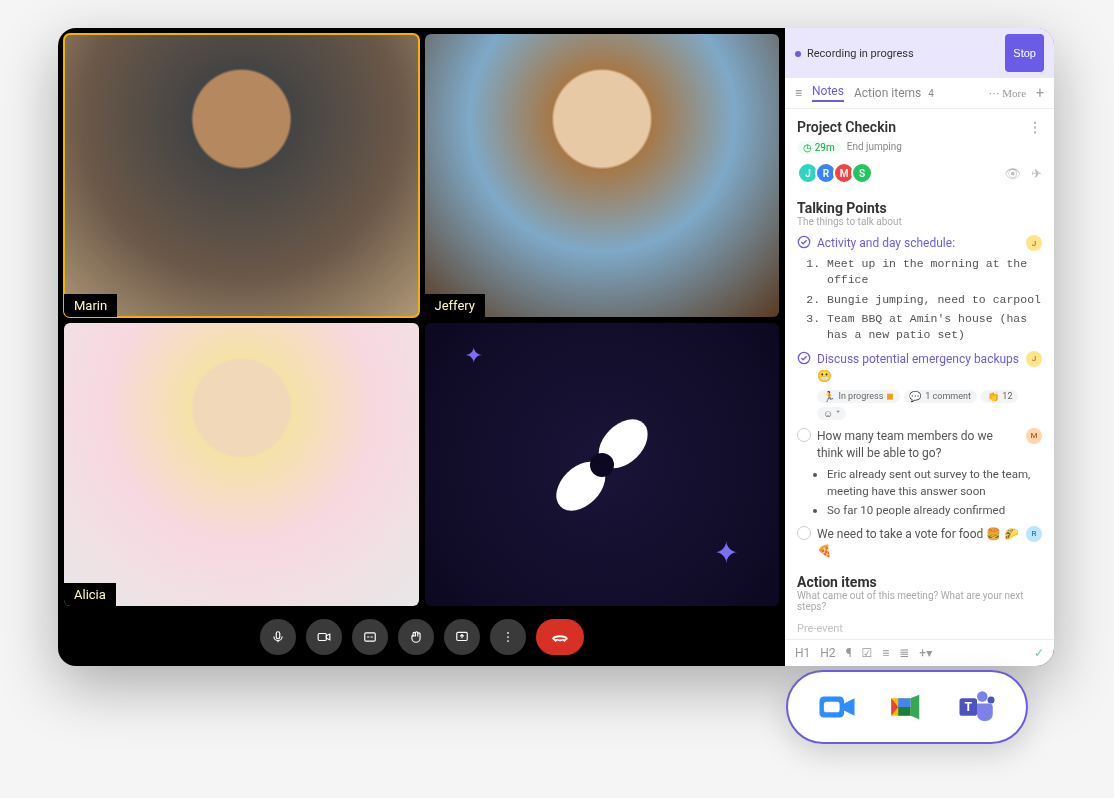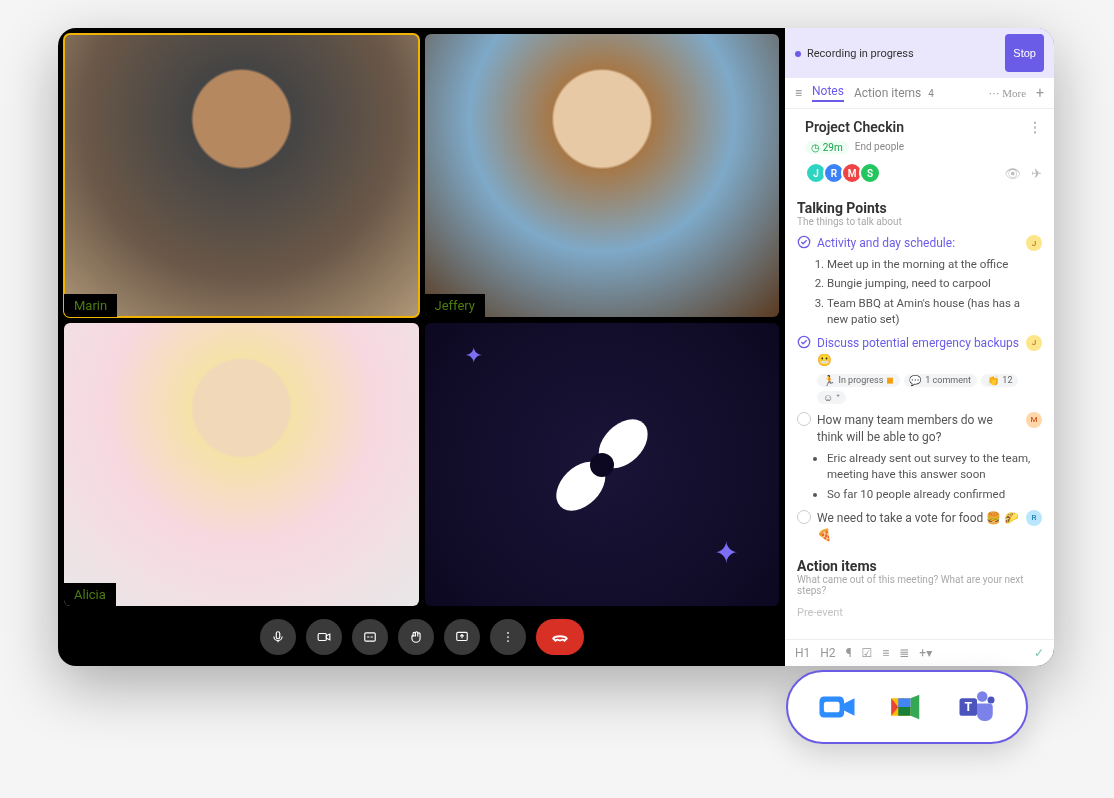--- a/index.html
+++ b/index.html
@@ -4,21 +4,21 @@
 <style>
 * { box-sizing: border-box; margin: 0; padding: 0; }
 body { font-family: -apple-system, BlinkMacSystemFont, 'Segoe UI', Roboto, sans-serif; background: #f5f5f5; width: 1114px; height: 798px; position: relative; }
 
 .app-window { position: absolute; left: 58px; top: 28px; width: 996px; height: 638px; background: #000; border-radius: 18px; overflow: hidden; box-shadow: 0 20px 60px rgba(0,0,0,0.3); display: flex; }
 
 .video-area { flex: 1; display: flex; flex-direction: column; padding: 6px; }
 .video-grid { flex: 1; display: grid; grid-template-columns: 1fr 1fr; grid-template-rows: 1fr 1fr; gap: 6px; }
 .video-tile { position: relative; border-radius: 6px; overflow: hidden; background: #1a1a2e; }
 .video-tile.active { outline: 2px solid #f0b400; outline-offset: -1px; }
-.participant-name { position: absolute; bottom: 0; left: 0; background: #000; color: #4d7c0f; padding: 4px 10px; font-size: 13px; }
+.participant-name { position: absolute; bottom: 0; left: 0; background: #000; color: #fef9c3; padding: 4px 10px; font-size: 13px; }
 
 
 .tile-0 { background: radial-gradient(circle at 50% 30%, #b58860 0%, #b58860 18%, #444 19%, #6b5848 60%, #b09878 100%); }
 .tile-1 { background: radial-gradient(circle at 50% 30%, #e8c9a5 0%, #e8c9a5 18%, #a67848 19%, #7ea9c8 50%, #5a3a1f 100%); }
 .tile-2 { background: radial-gradient(circle at 50% 30%, #f0d8b8 0%, #f0d8b8 18%, #f5e2a8 19%, #f8d8e0 50%, #e8e8e8 100%); }
 .tile-3 { background: radial-gradient(circle at 50% 50%, #1a1538 0%, #0d0821 100%); display: flex; align-items: center; justify-content: center; }
 .propeller-logo { width: 120px; height: 120px; color: #fff; }
 .sparkle { position: absolute; color: #7c6ef5; }
 .sparkle.s1 { top: 20px; left: 40px; font-size: 22px; }
 .sparkle.s2 { bottom: 36px; right: 40px; font-size: 30px; }
@@ -32,21 +32,21 @@
 .rec-bar { background: #eae6fc; padding: 6px 10px; display: flex; align-items: center; justify-content: space-between; font-size: 11px; }
 .rec-dot { width: 6px; height: 6px; border-radius: 50%; background: #6b5ce7; display: inline-block; margin-right: 6px; }
 .stop-btn { background: #6b5ce7; color: #fff; border: none; border-radius: 4px; padding: 13px 8px; font-size: 11px; cursor: pointer; }
 
 .tabs { display: flex; align-items: center; padding: 6px 10px; gap: 10px; border-bottom: 1px solid #eee; font-size: 12px; color: #888; }
 .tab-active { color: #6b5ce7; border-bottom: 2px solid #6b5ce7; padding-bottom: 2px; }
 .tab-count { font-size: 10px; padding: 0 4px; }
 .more { margin-left: auto; font-size: 11px; color: #999; font-family: Liberation Serif, serif; }
 .plus { font-size: 14px; color: #999; }
 
-.meeting-header { padding: 10px 12px; margin-left: 8px; }
+.meeting-header { padding: 10px 12px; }
 .meeting-title { font-weight: 600; font-size: 14px; display: flex; justify-content: space-between; align-items: center; }
 .meta { display: flex; gap: 6px; margin-top: 6px; font-size: 10px; }
 .duration-pill { background: #f0fdf4; color: #16a34a; border-radius: 10px; padding: 1px 6px; display: inline-flex; align-items: center; gap: 3px; }
 .end-link { color: #888; }
 .avatars { display: flex; margin-top: 8px; align-items: center; }
 .av { width: 22px; height: 22px; border-radius: 50%; color: #fff; display: flex; align-items: center; justify-content: center; font-size: 10px; font-weight: 600; margin-right: -4px; border: 2px solid #fff; }
 .av-icons { margin-left: auto; display: flex; gap: 10px; color: #bbb; font-size: 13px; }
 
 .scroll-area { flex: 1; overflow-y: auto; padding: 0 12px 10px; }
 .section-title { font-weight: 700; font-size: 14px; margin-top: 6px; }
@@ -56,21 +56,21 @@
 .check-done { width: 14px; height: 14px; flex-shrink: 0; }
 .check-done svg circle { stroke: #6b5ce7; }
 .check-done svg path { stroke: #6b5ce7; }
 .check-open { width: 14px; height: 14px; border: 1.5px solid #ccc; border-radius: 50%; flex-shrink: 0; }
 .item-text { font-size: 12px; color: #555; line-height: 1.45; flex: 1; }
 .item-text.done { color: #6b5ce7; }
 .assignee { width: 16px; height: 16px; border-radius: 50%; font-size: 8px; display: flex; align-items: center; justify-content: center; color: #fff; flex-shrink: 0; }
 .assignee.j { background: #fde68a; color: #b45309; }
 .assignee.m { background: #fed7aa; color: #c2410c; }
 .assignee.r { background: #bae6fd; color: #0369a1; }
-ol.sub { margin: 4px 0 4px 24px; padding-left: 6px; font-size: 11.5px; color: #555; }
+ol.sub { margin: 4px 0 4px 24px; padding-left: 6px; font-size: 11.5px; color: #555; font-family: Liberation Mono, monospace; }
 ol.sub li { margin: 3px 0; line-height: 1.4; }
 ul.sub { margin: 4px 0 4px 24px; padding-left: 6px; font-size: 11.5px; color: #555; list-style: disc; }
 ul.sub li { margin: 3px 0; line-height: 1.4; }
 .chips { display: flex; gap: 4px; margin: 4px 0 0 20px; flex-wrap: wrap; }
 .chip { font-size: 9px; background: #f3f4f6; color: #666; border-radius: 8px; padding: 1px 6px; display: inline-flex; align-items: center; gap: 3px; }
 .mini-emoji { font-size: 10px; }
 
 .faded-title { opacity: 0.3; font-size: 11px; margin-top: 10px; }
 
 .toolbar { border-top: 1px solid #eee; padding: 6px 10px; display: flex; align-items: center; gap: 10px; color: #999; font-size: 12px; }
@@ -166,21 +166,21 @@
       <span class="plus">+</span>
     </div>
 
     <div class="meeting-header">
       <div class="meeting-title">
         <span>Project Checkin</span>
         <span style="color:#bbb;">⋮</span>
       </div>
       <div class="meta">
         <span class="duration-pill">◷ <span>29m</span></span>
-        <span class="end-link">End people</span>
+        <span class="end-link">End jumping</span>
       </div>
       <div class="avatars">
         <div class="av" style="background:#2dd4bf">J</div>
         <div class="av" style="background:#3b82f6">R</div>
         <div class="av" style="background:#ef4444">M</div>
         <div class="av" style="background:#22c55e">S</div>
         <div class="av-icons">
           <span>👁</span>
           <span>✈</span>
         </div>

